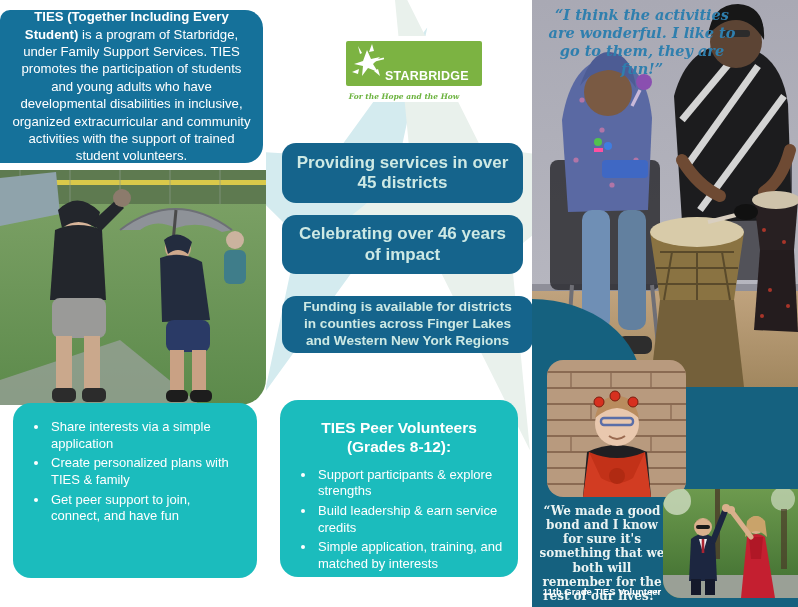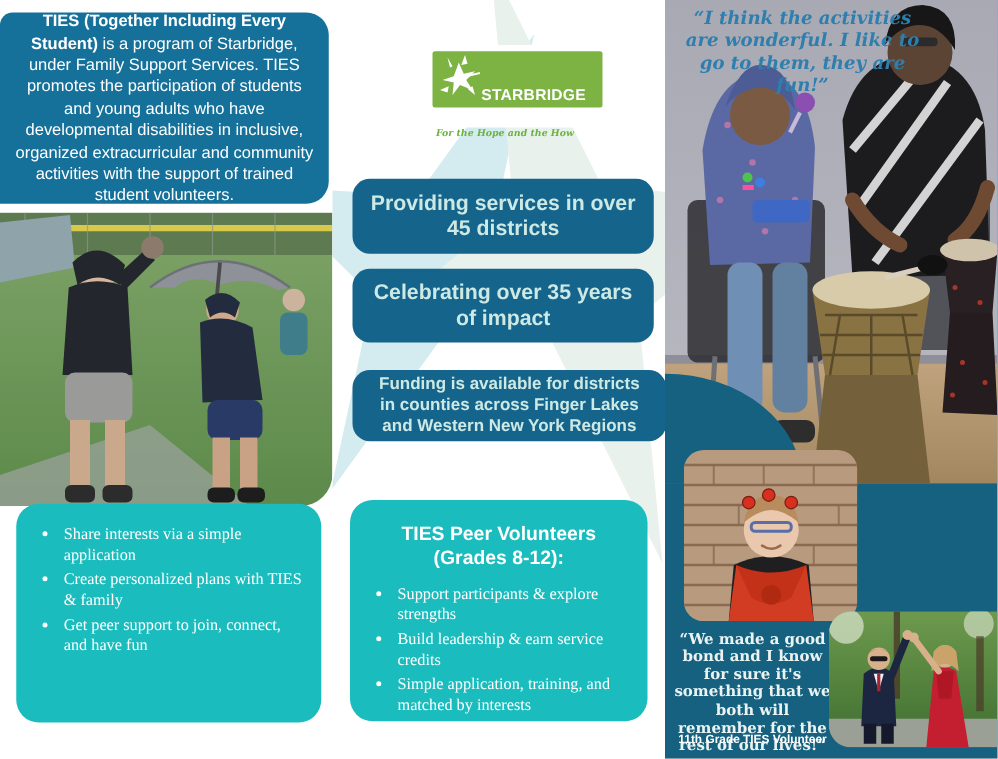--- a/index.html
+++ b/index.html
@@ -26,21 +26,21 @@
   }
 
   .pill-box{
     background:#1BBCBD;border-radius:18px;color:#ffffff;
     box-sizing:border-box;padding:16px 14px 10px 14px;
   }
   .pill-box h3{
     margin:2px 0 10px 0;text-align:center;font-size:15.5px;line-height:1.25;font-weight:800;
   }
   .pill-box ul{margin:0;padding:0 0 0 22px;font-size:13px;line-height:1.28;font-weight:500;}
-  .pill-box li{margin:0 0 3px 0;padding-left:2px;font-family:Liberation Serif, serif;}
+  .pill-box li{margin:0 0 3px 0;padding-left:2px;}
   .participants-box{left:13px;top:403px;width:244px;height:175px;}
   .volunteers-box{left:280px;top:400px;width:238px;height:177px;}
 
   
   .mid-col{left:266px;top:0;width:266px;height:607px;overflow:hidden;}
   .star-shape{
     position:absolute;
     clip-path:polygon(50% 0%,61% 39%,100% 50%,61% 61%,50% 100%,39% 61%,0% 50%,39% 39%);
   }
   .star-a{left:-70px;top:10px;width:300px;height:400px;background:#D4EBEF;transform:rotate(24deg);}
@@ -54,21 +54,21 @@
     width:136px;height:45px;background:#7CB342;border-radius:2px;
     display:flex;align-items:center;box-sizing:border-box;padding:3px 4px;
     position:relative;overflow:hidden;
   }
   .logo-brand{
     color:#ffffff;font-weight:700;font-size:12.5px;letter-spacing:.2px;
     font-family:"Liberation Sans",sans-serif;align-self:flex-end;margin-left:1px;
   }
   .logo-tagline{
     color:#6CB33F;font-family:"DejaVu Serif",serif;font-style:italic;
-    font-size:7.5px;text-align:center;margin-top:16px;font-weight:700;
+    font-size:7.5px;text-align:center;margin-top:6px;font-weight:700;
   }
   .info-box{
     background:#15648C;border-radius:14px;color:#CDE9E4;
     display:flex;align-items:center;justify-content:center;text-align:center;
     box-sizing:border-box;padding:6px 14px;font-weight:800;
   }
   .info-1{left:282px;top:143px;width:241px;height:60px;font-size:17px;line-height:1.2;}
   .info-2{left:282px;top:215px;width:241px;height:59px;font-size:17px;line-height:1.2;}
   .info-3{left:282px;top:296px;width:251px;height:57px;font-size:13.6px;line-height:1.25;}
 
@@ -181,21 +181,21 @@
           <path d="M30 32 L24 27 L28 25 Z"></path>
       </g>
       <path d="M20 18 Q60 6 110 12" stroke="#ffffff" stroke-width="1.6" fill="none"></path>
     </svg>
     <span class="logo-brand">STARBRIDGE</span>
   </div>
   <div class="logo-tagline">For the Hope and the How</div>
 </div>
 
 <div class="abs info-box info-1">Providing services in over 45 districts</div>
-<div class="abs info-box info-2">Celebrating over 35 years of impact</div>
+<div class="abs info-box info-2">Celebrating over 46 years of impact</div>
 <div class="abs info-box info-3">Funding is available for districts in counties across Finger Lakes and Western New York Regions</div>
 
 <div class="abs pill-box volunteers-box">
   <h3><span>TIES Peer Volunteers</span><br><span>(Grades 8-12):</span></h3>
   <ul>
     <li>Support participants &amp; explore strengths</li>
     <li>Build leadership &amp; earn service credits</li>
     <li>Simple application, training, and matched by interests</li>
   </ul>
 </div>

